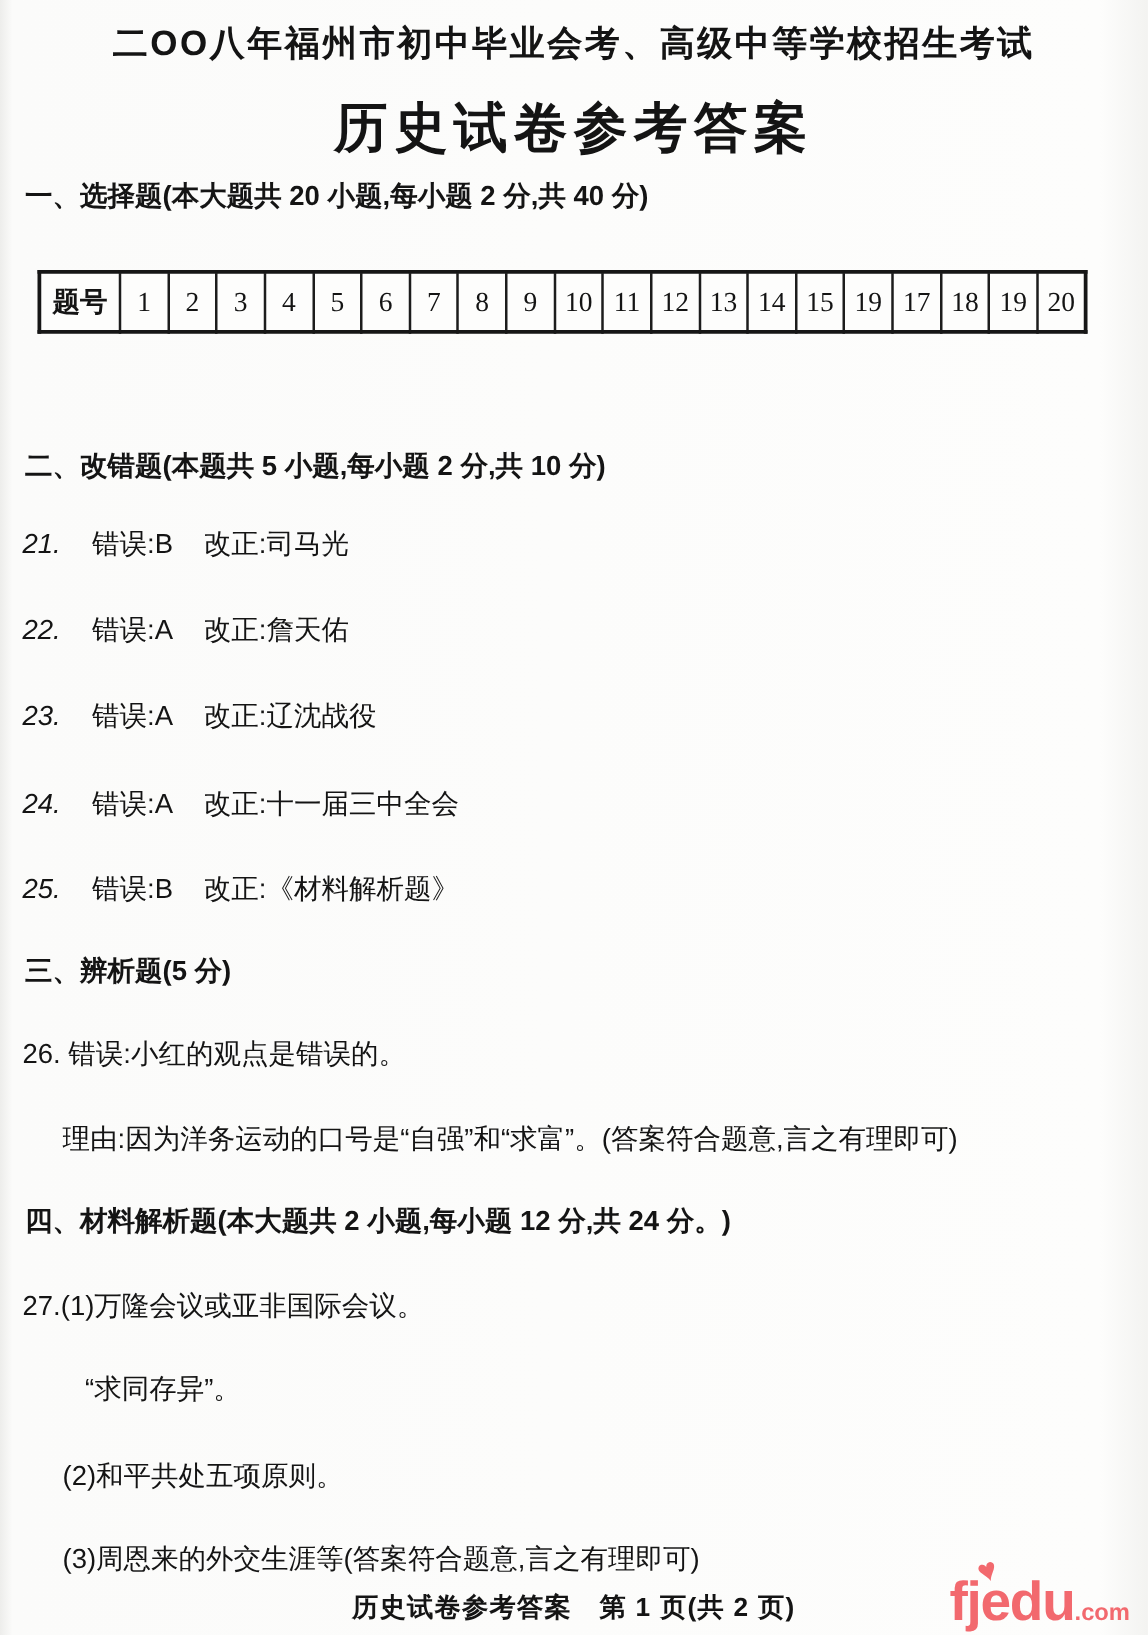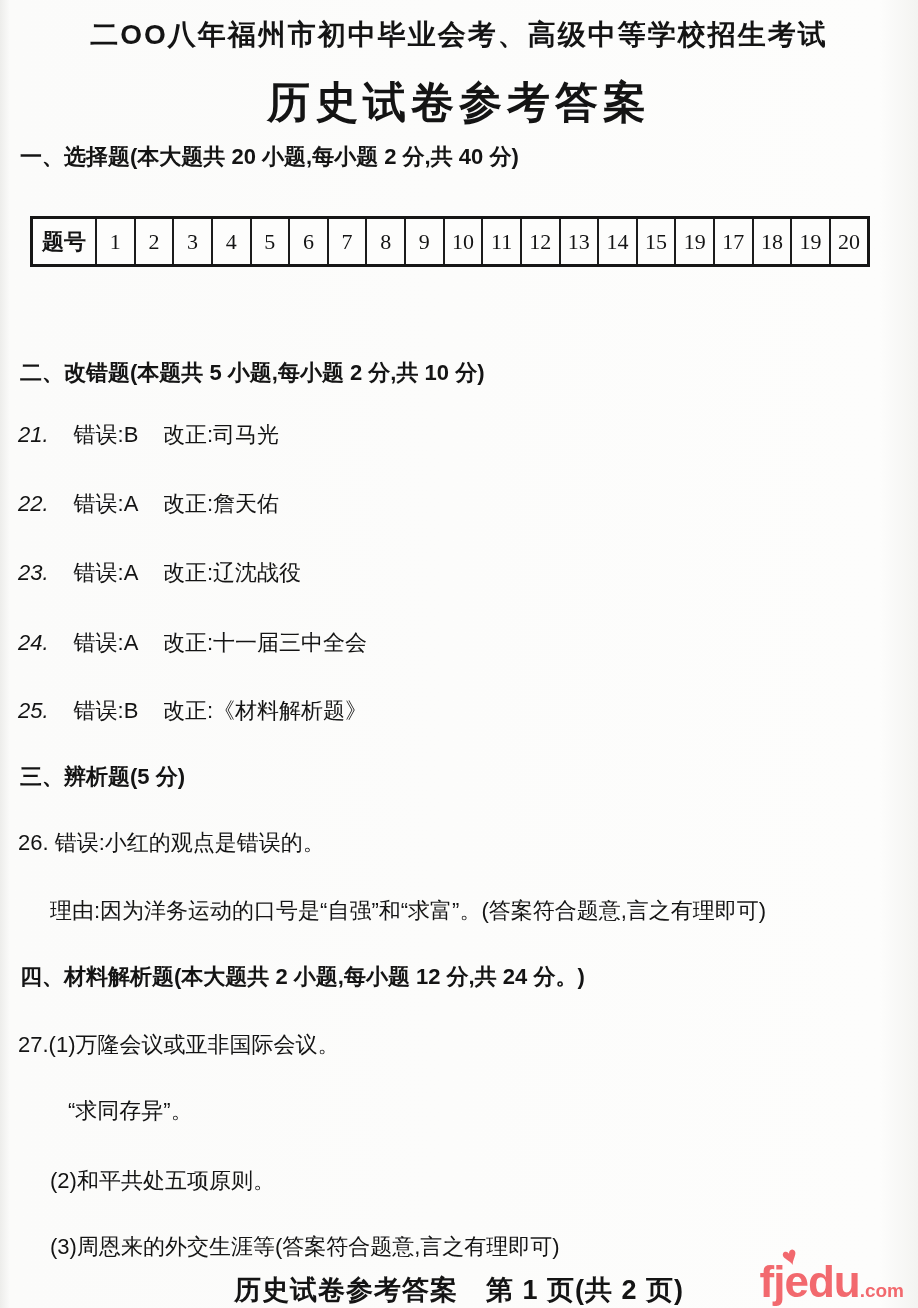--- a/index.html
+++ b/index.html
@@ -47,21 +47,21 @@
   }
   .ans-table td,.ans-table th{
     border:2px solid #1c1c1c;
     height:45px;padding:0;text-align:center;vertical-align:middle;
   }
   .ans-table{border:3px solid #161616;}
   .row-head{font-size:22px;font-weight:700;width:62px;font-family:"Liberation Sans","DejaVu Sans",sans-serif;}
   .qnum{font-size:22px;font-weight:400;font-family:"Liberation Serif","DejaVu Serif",serif;}
   .ansv{font-size:24px;font-family:"Liberation Serif","DejaVu Serif",serif;}
   
-  .footer{top:1272px;font-size:27px;font-weight:700;letter-spacing:1px;}
+  .footer{top:1272px;font-size:21px;font-weight:700;letter-spacing:1px;}
   
   .logo{
     position:absolute;right:14px;bottom:4px;
     font-weight:800;line-height:1;
     letter-spacing:-1px;
     text-align:right;
   }
   .logo .main{font-size:44px;}
   .logo .e-wrap{position:relative;display:inline-block;}
   .logo .heart{

